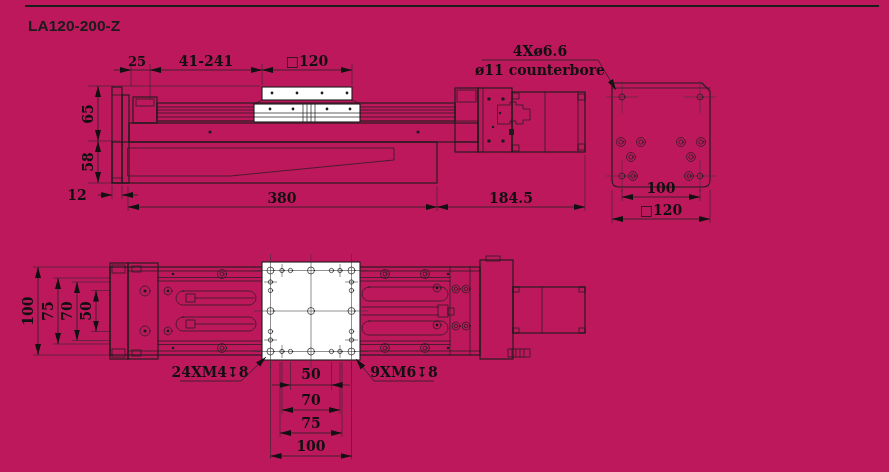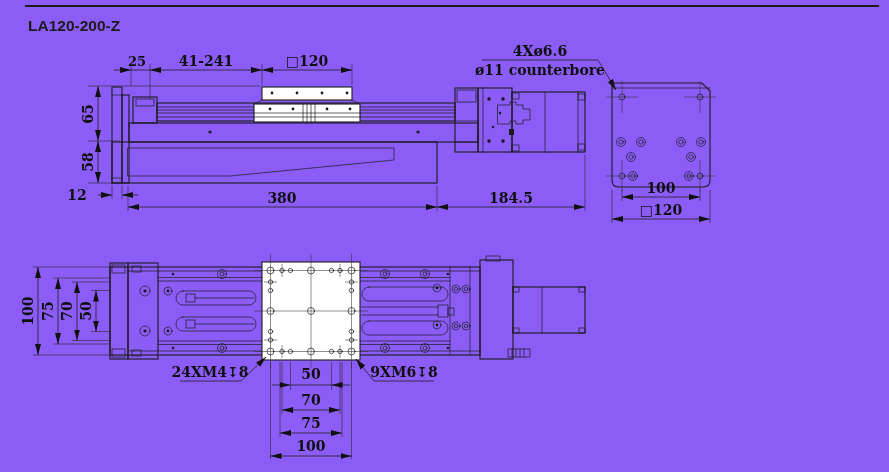--- a/index.html
+++ b/index.html
@@ -1,16 +1,16 @@
 <!DOCTYPE html>
 <html><head>
 <meta charset="utf-8">
 <style>
   html,body{margin:0;padding:0;background:#ffffff;}
-  .page{position:relative;width:889px;height:472px;background:#8b5cf6;overflow:hidden;
+  .page{position:relative;width:889px;height:472px;background:#be185d;overflow:hidden;
         font-family:"DejaVu Sans", sans-serif;}
   svg{position:absolute;left:0;top:0;}
   .outline{stroke:#1c1c1c;stroke-width:1.1;fill:none;stroke-linecap:square;}
   .thin{stroke:#1c1c1c;stroke-width:0.7;fill:none;stroke-linecap:square;}
   .white{fill:#ffffff;}
   .dimln{stroke:#222;stroke-width:0.8;fill:none;}
   .extln{stroke:#2a2a2a;stroke-width:0.6;fill:none;}
   .cl{stroke:#333;stroke-width:0.55;fill:none;}
   .dot{fill:#1c1c1c;stroke:none;}
   .dim{font-family:"DejaVu Serif","DejaVu Sans",serif;font-weight:bold;font-size:14px;fill:#101010;text-anchor:middle;}

